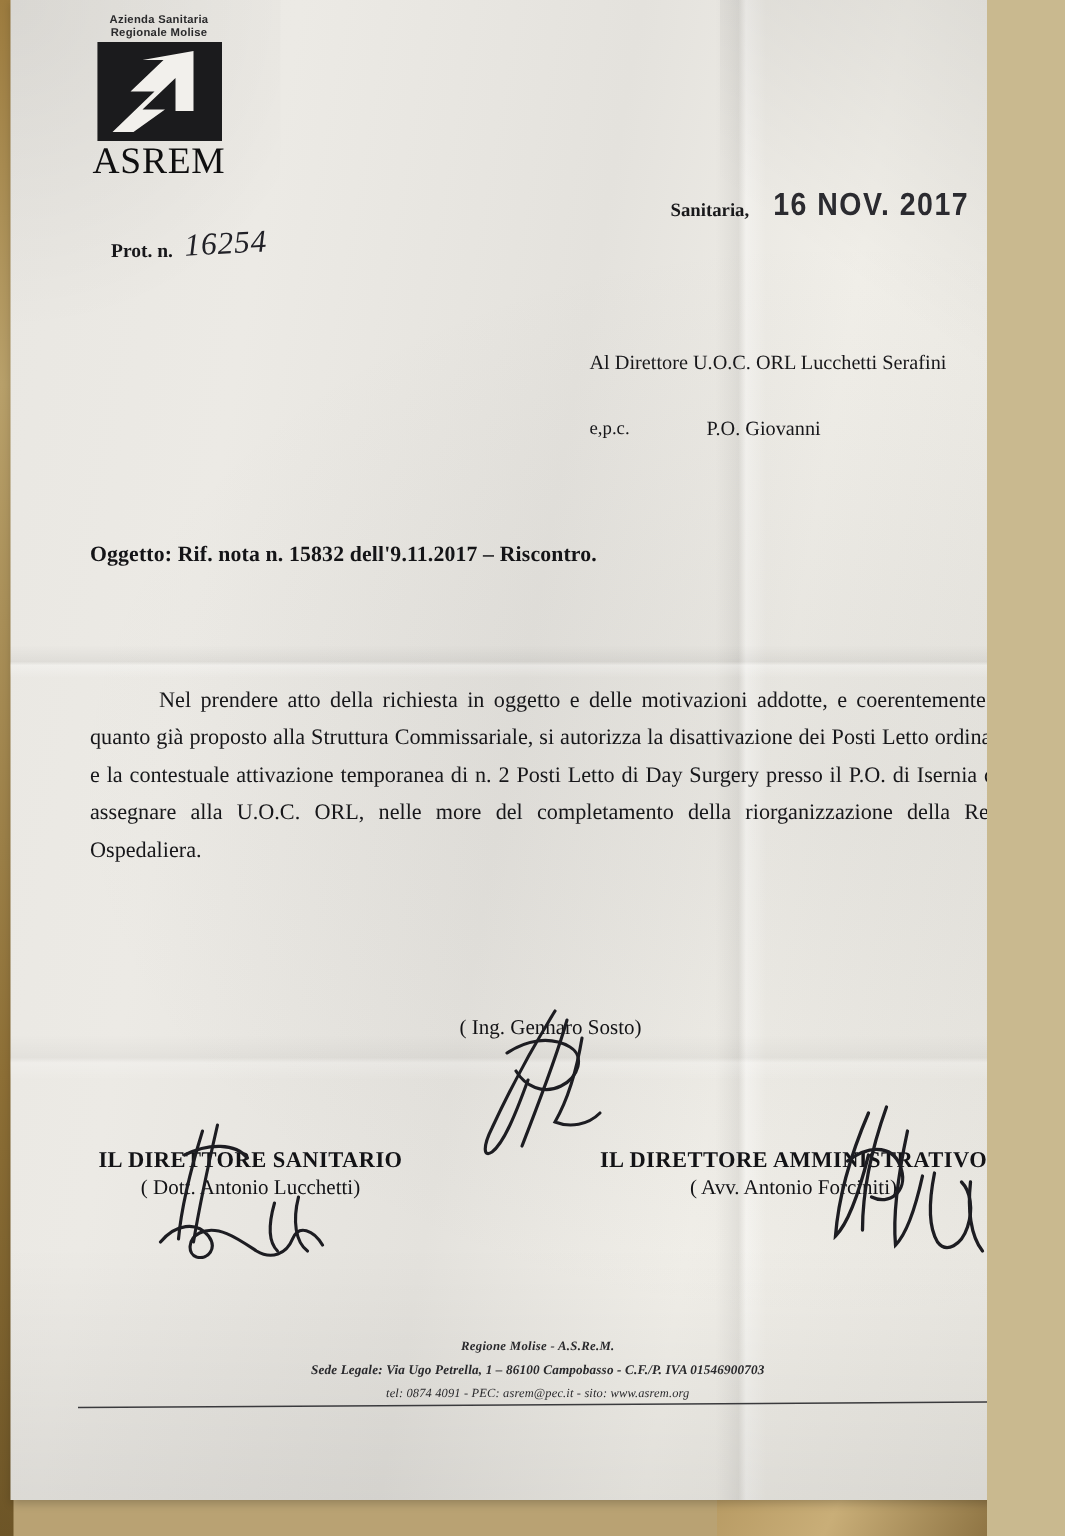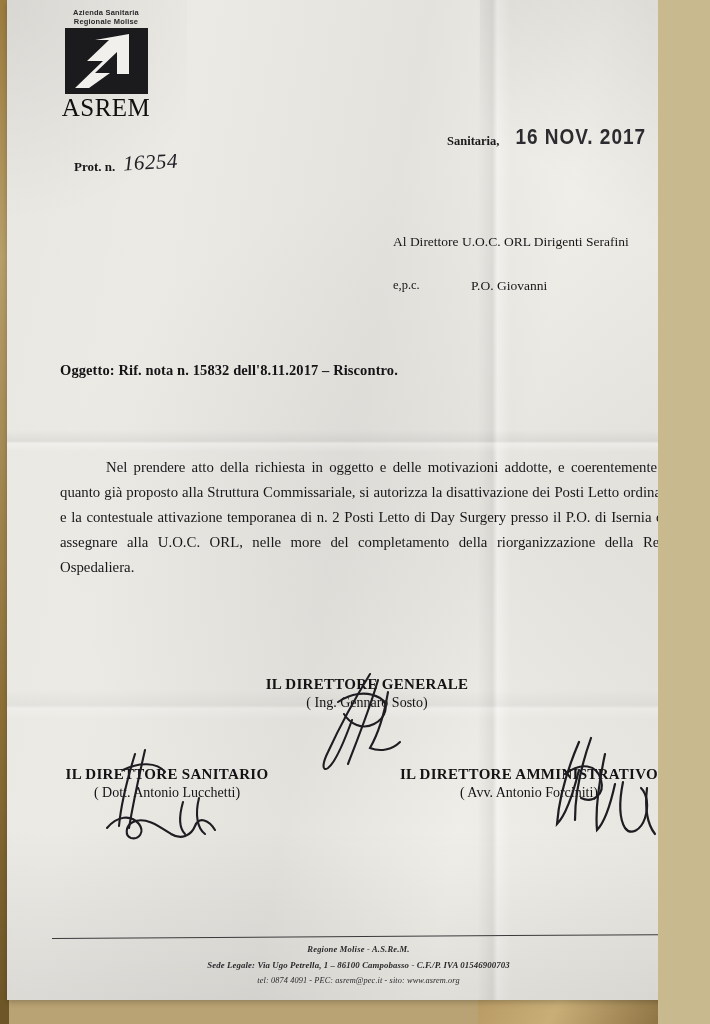--- a/index.html
+++ b/index.html
@@ -275,21 +275,21 @@
     left: 45px;
     top: 936px;
     width: 620px;
     height: 1px;
     background: #3a3a3d;
     transform: rotate(-0.35deg);
   }
   #footer {
     position: absolute;
     left: 0;
-    top: 944px;
+    top: 892px;
     width: 703px;
     text-align: center;
     font-family: "Liberation Serif", serif;
     font-style: italic;
     color: #29292c;
   }
   #footer-line1 { font-size: 8.5px; font-weight: bold; letter-spacing: 0.2px; }
   #footer-line2 { font-size: 8.8px; margin-top: 6px; letter-spacing: 0.1px; font-weight: bold; }
   #footer-line3 { font-size: 8.3px; margin-top: 6px; letter-spacing: 0.1px; }
 </style>
@@ -331,37 +331,36 @@
         <span>Sanitaria,</span>
         <span id="date-stamp">16 NOV. 2017</span>
       </div>
 
       <div id="protocol">
         <span id="protocol-label">Prot. n.</span>
         <span id="protocol-value">16254</span>
       </div>
 
       <div id="recipients">
-        <div id="recip-primary">Al Direttore U.O.C. ORL Dirigenti Serafini</div>
+        <div id="recip-primary">Al Direttore U.O.C. ORL Lucchetti Serafini</div>
         <div id="recip-cc-row">
           <div id="recip-cc-label">e,p.c.</div>
           <div id="recip-cc-lines">
             <div id="recip-cc-line2">P.O. Giovanni</div>
           </div>
         </div>
       </div>
 
-      <div id="subject">Oggetto: Rif. nota n. 15832 dell'8.11.2017 – Riscontro.</div>
+      <div id="subject">Oggetto: Rif. nota n. 15832 dell'9.11.2017 – Riscontro.</div>
 
       <div id="body-text">
         <div id="body-paragraph">Nel prendere atto della richiesta in oggetto e delle motivazioni addotte, e coerentemente a quanto già proposto alla Struttura Commissariale, si autorizza la disattivazione dei Posti Letto ordinari e la contestuale attivazione temporanea di n. 2 Posti Letto di Day Surgery presso il P.O. di Isernia da assegnare alla U.O.C. ORL, nelle more del completamento della riorganizzazione della Rete Ospedaliera.</div>
       </div>
 
       <div class="sig-block" id="sig-general">
-        <div class="sig-title">IL DIRETTORE GENERALE</div>
         <div class="sig-name">( Ing. Gennaro Sosto)</div>
       </div>
       <svg class="scribble" style="left:285px; top:668px;" width="180" height="120" viewBox="0 0 180 120" aria-hidden="true">
         <g fill="none" stroke="#1d1d22" stroke-width="2.1" stroke-linecap="round">
           <path d="M78 6 C62 32, 48 58, 36 84 C30 96, 30 104, 36 100 C44 94, 52 74, 60 52"></path>
           <path d="M46 34 C58 26, 74 22, 88 30 C98 36, 94 50, 82 56 C70 62, 58 56, 52 46"></path>
           <path d="M86 12 C78 40, 66 70, 56 96"></path>
           <path d="M96 24 C92 48, 86 66, 78 80 C88 84, 100 82, 108 74"></path>
         </g>
       </svg>

